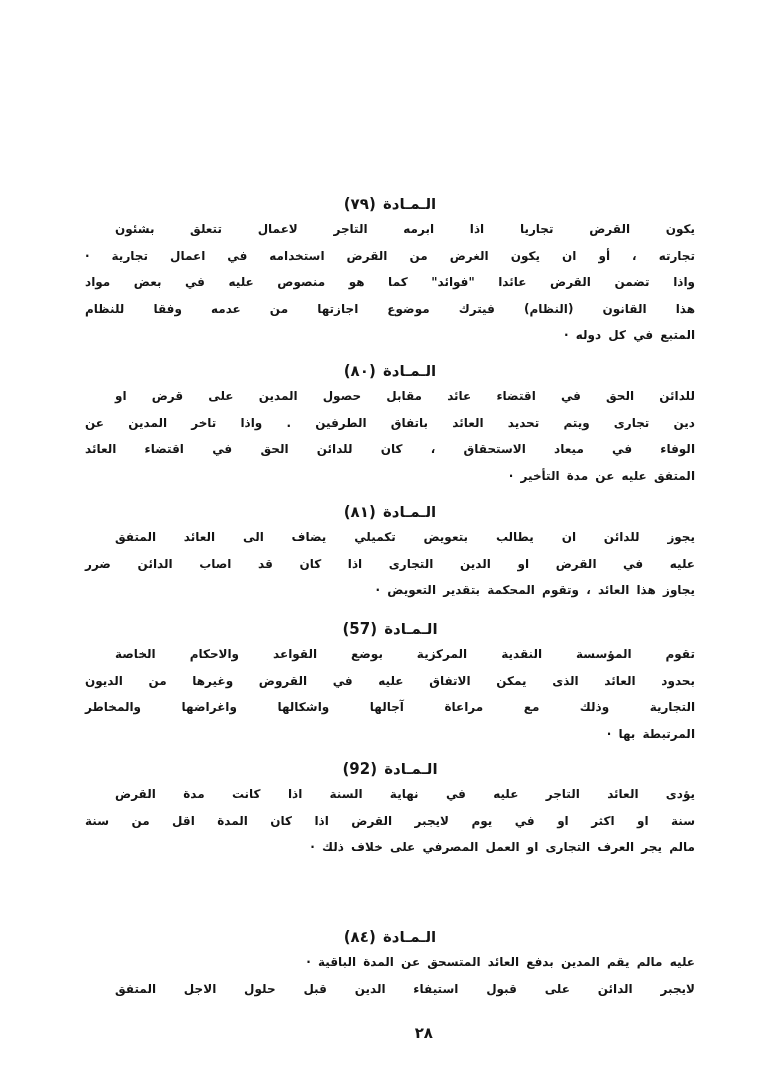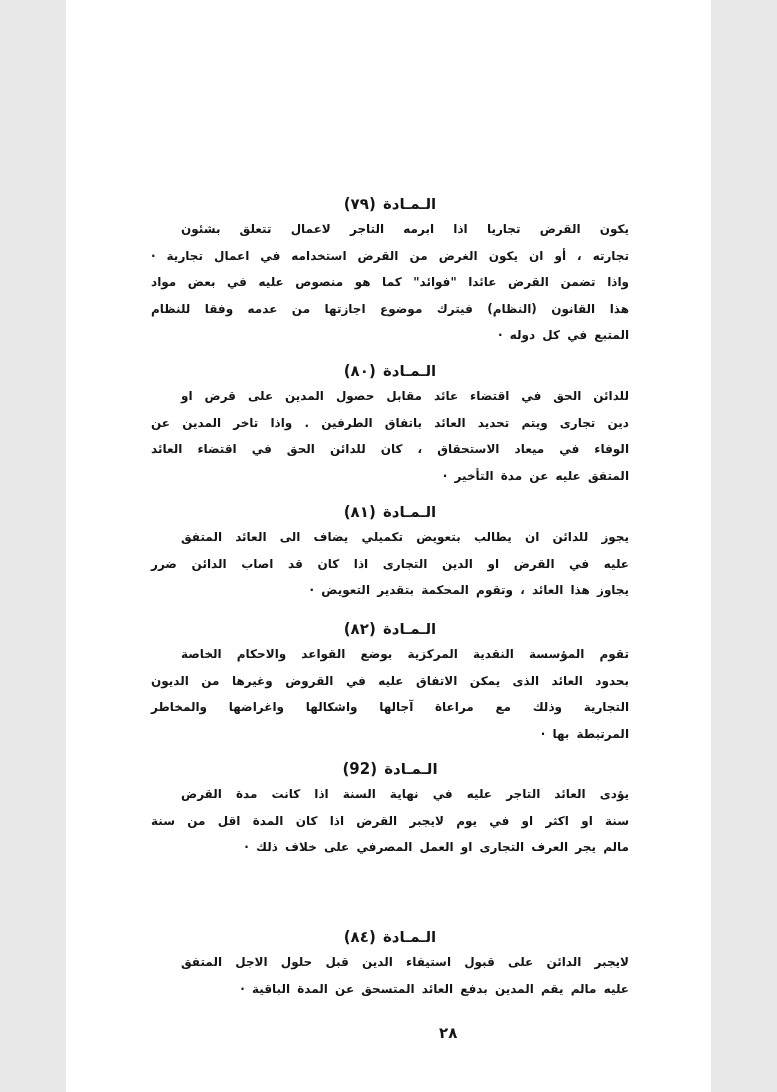--- a/index.html
+++ b/index.html
@@ -2,21 +2,21 @@
 <html lang="ar" dir="rtl"><head>
 <meta charset="utf-8">
 <style>
   html, body {
     margin: 0;
     padding: 0;
     background: #e8e8e8;
   }
   .page {
     position: relative;
-    width: 645px;
+    width: 777px;
     height: 1092px;
     margin: 0 auto;
     background: #ffffff;
     overflow: hidden;
     direction: rtl;
     font-family: "DejaVu Sans", sans-serif;
     font-weight: 700;
     color: #151515;
     -webkit-font-smoothing: antialiased;
   }
@@ -52,21 +52,21 @@
   .art-80 { top: 360px; }
   .art-81 { top: 501px; }
   .art-82 { top: 618px; }
   .art-83 { top: 758px; }
   .art-84 { top: 926px; }
   .page-number {
     position: absolute;
     top: 1024px;
     left: 373px;
     width: 60px;
-    text-align: left;
+    text-align: right;
     font-size: 15px;
     letter-spacing: 4px;
   }
 </style>
 </head>
 <body>
 
 <div class="page">
 
   <section class="article art-79">
@@ -87,35 +87,35 @@
   </section>
 
   <section class="article art-81">
     <h2 class="article-title">الـمـادة (٨١)</h2>
     <div class="body-line first">يجوز للدائن ان يطالب بتعويض تكميلي يضاف الى العائد المتفق</div>
     <div class="body-line">عليه في القرض او الدين التجارى اذا كان قد اصاب الدائن ضرر</div>
     <div class="body-line last">يجاوز هذا العائد ، وتقوم المحكمة بتقدير التعويض ·</div>
   </section>
 
   <section class="article art-82">
-    <h2 class="article-title">الـمـادة (٨٢)</h2>
+    <h2 class="article-title">الـمـادة (57)</h2>
     <div class="body-line first">تقوم المؤسسة النقدية المركزية بوضع القواعد والاحكام الخاصة</div>
     <div class="body-line">بحدود العائد الذى يمكن الاتفاق عليه في القروض وغيرها من الديون</div>
     <div class="body-line">التجارية وذلك مع مراعاة آجالها واشكالها واغراضها والمخاطر</div>
     <div class="body-line last">المرتبطة بها ·</div>
   </section>
 
   <section class="article art-83">
     <h2 class="article-title">الـمـادة (92)</h2>
     <div class="body-line first">يؤدى العائد التاجر عليه في نهاية السنة اذا كانت مدة القرض</div>
     <div class="body-line">سنة او اكثر او في يوم لايجبر القرض اذا كان المدة اقل من سنة</div>
     <div class="body-line last">مالم يجر العرف التجارى او العمل المصرفي على خلاف ذلك ·</div>
   </section>
 
   <section class="article art-84">
     <h2 class="article-title">الـمـادة (٨٤)</h2>
+    <div class="body-line last">عليه مالم يقم المدين بدفع العائد المتسحق عن المدة الباقية ·</div>
     <div class="body-line first">لايجبر الدائن على قبول استيفاء الدين قبل حلول الاجل المتفق</div>
-    <div class="body-line last">عليه مالم يقم المدين بدفع العائد المتسحق عن المدة الباقية ·</div>
   </section>
 
   <div class="page-number">٢٨</div>
 
 </div>
 
 </body></html>

